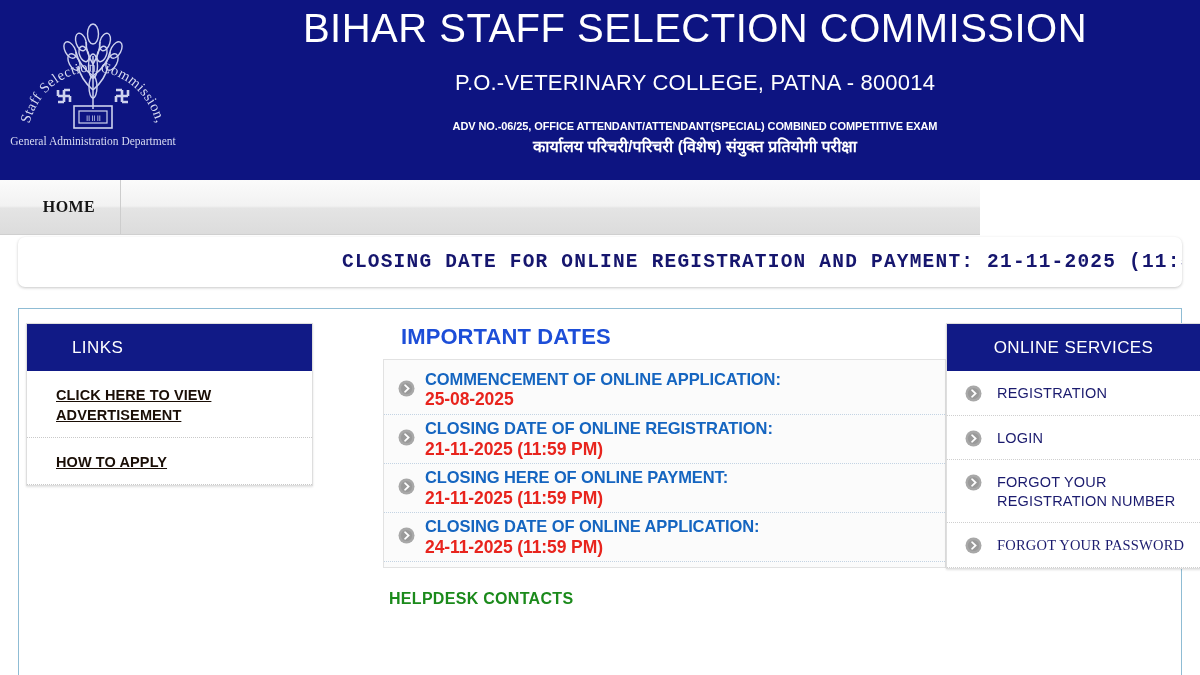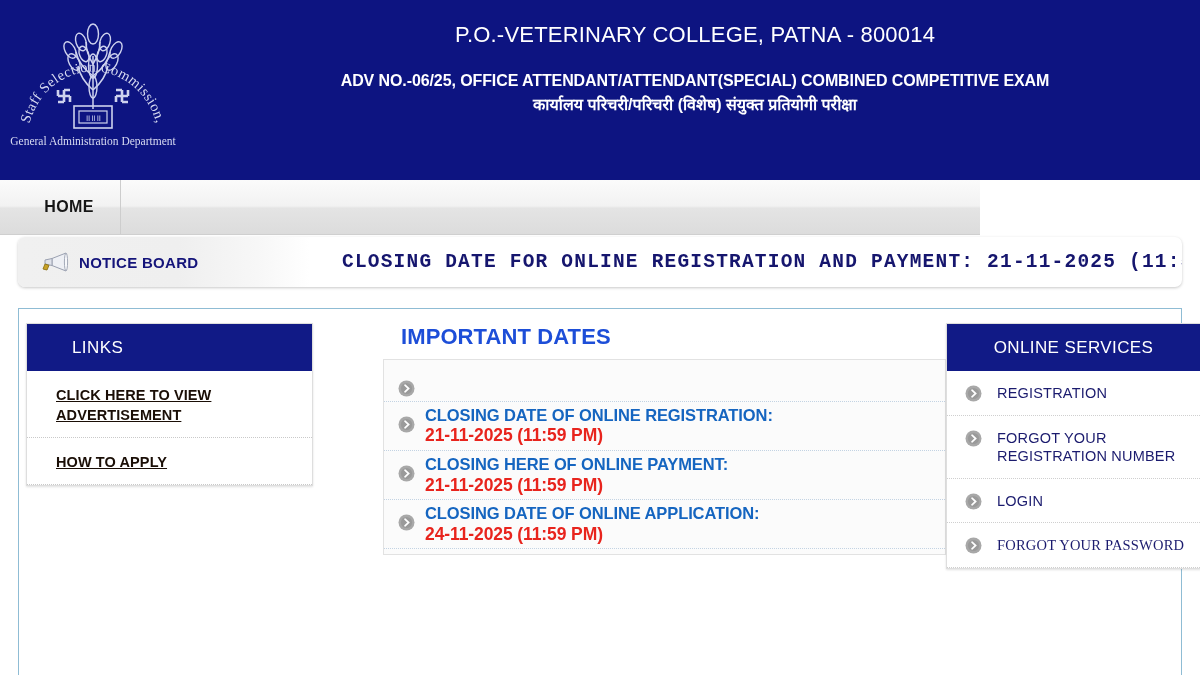--- a/index.html
+++ b/index.html
@@ -41,38 +41,39 @@
     margin-top: 8px;
     white-space: nowrap;
   }
   #org-address {
     font-size: 22px;
     font-weight: 400;
     margin-top: 22px;
     letter-spacing: 0.2px;
   }
   #adv-line-en {
-    font-size: 16px;
+    font-size: 11px;
     font-weight: bold;
     margin-top: 24px;
     letter-spacing: -0.1px;
   }
   #adv-line-hi {
     font-size: 16px;
     font-weight: bold;
     margin-top: 3px;
   }
 
   
   #main-nav {
     position: relative;
     width: 980px;
     height: 55px;
     background: linear-gradient(to bottom, #fbfbfb 0%, #f2f2f2 48%, #e4e4e4 52%, #dcdcdc 100%);
     border-bottom: 1px solid #cfcfcf;
+    font-family: Liberation Serif, serif;
   }
   #nav-home {
     position: absolute;
     left: 18px; top: 0;
     width: 103px; height: 54px;
     display: flex;
     align-items: center;
     justify-content: center;
     border-right: 1px solid #cdcdcd;
     font-size: 16px;
@@ -318,41 +319,33 @@
       </g>
 
       <rect x="66" y="102" width="38" height="22" fill="none" stroke="#ced2ee" stroke-width="1.6"></rect>
       <rect x="71" y="107" width="28" height="12" fill="none" stroke="#ced2ee" stroke-width="1.2"></rect>
       <text x="85" y="117" font-family="'Liberation Serif', serif" font-size="9" fill="#ced2ee" text-anchor="middle">॥॥॥</text>
       <text x="85" y="141" font-family="'Liberation Serif', serif" font-size="11.5" fill="#d9dcf2" text-anchor="middle">General Administration Department</text>
     </svg>
   </div>
 
   <div id="header-text">
+    <div id="org-title">BIHAR STAFF SELECTION COMMISSION</div>
     <div id="org-address">P.O.-VETERINARY COLLEGE, PATNA - 800014</div>
     <div id="adv-line-en">ADV NO.-06/25, OFFICE ATTENDANT/ATTENDANT(SPECIAL) COMBINED COMPETITIVE EXAM</div>
     <div id="adv-line-hi">कार्यालय परिचरी/परिचरी (विशेष) संयुक्त प्रतियोगी परीक्षा</div>
   </div>
 </div>
 
 <div id="main-nav">
   <div id="nav-home">HOME</div>
 </div>
 
 <div id="notice-strip">
   <div id="notice-board-box">
-    <div id="notice-label">
-      <svg id="megaphone-icon" viewBox="0 0 30 24">
-        <path d="M26,3 L26,21 L12,15.5 L12,8.5 Z" fill="#eef0f5" stroke="#9aa0b0" stroke-width="1"></path>
-        <path d="M12,8.5 L5,10 L5,14 L12,15.5 Z" fill="#dfe2ea" stroke="#9aa0b0" stroke-width="1"></path>
-        <path d="M5,14 L3,19 L7,20 L9,15.3 Z" fill="#c9a227" stroke="#8c7316" stroke-width="0.9"></path>
-        <ellipse cx="26" cy="12" rx="1.6" ry="9" fill="#f7f8fb" stroke="#9aa0b0" stroke-width="0.9"></ellipse>
-      </svg>
-      <span id="notice-label-text">NOTICE BOARD</span>
-    </div>
     <div id="notice-marquee">CLOSING DATE FOR ONLINE REGISTRATION AND PAYMENT: 21-11-2025 (11:59 PM)</div>
   </div>
 </div>
 
 <div id="content-box">
 
 
   <div id="columns">
 
     <div id="links-col">
@@ -370,20 +363,24 @@
     <div id="center-col">
       <div id="important-dates-title">IMPORTANT DATES</div>
 
       <div id="dates-panel">
         <div class="date-row">
           <svg class="bullet" viewBox="0 0 17 17">
             <circle cx="8.5" cy="8.5" r="8" fill="#a8a8a8"></circle>
               <circle cx="8.5" cy="8.5" r="5.6" fill="#9a9a9a"></circle>
             <path d="M7,5.2 L10.6,8.5 L7,11.8" fill="none" stroke="#ffffff" stroke-width="1.7" stroke-linecap="round"></path>
           </svg>
+          <div class="date-text">
+            <span class="date-label">COMMENCEMENT OF ONLINE APPLICATION:</span>
+            <span class="date-value">25-08-2025</span>
+          </div>
         </div>
         <div class="date-row">
           <svg class="bullet" viewBox="0 0 17 17">
             <circle cx="8.5" cy="8.5" r="8" fill="#a8a8a8"></circle>
               <circle cx="8.5" cy="8.5" r="5.6" fill="#9a9a9a"></circle>
             <path d="M7,5.2 L10.6,8.5 L7,11.8" fill="none" stroke="#ffffff" stroke-width="1.7" stroke-linecap="round"></path>
           </svg>
           <div class="date-text">
             <span class="date-label">CLOSING DATE OF ONLINE REGISTRATION:</span>
             <span class="date-value">21-11-2025 (11:59 PM)</span>
@@ -406,48 +403,49 @@
               <circle cx="8.5" cy="8.5" r="5.6" fill="#9a9a9a"></circle>
             <path d="M7,5.2 L10.6,8.5 L7,11.8" fill="none" stroke="#ffffff" stroke-width="1.7" stroke-linecap="round"></path>
           </svg>
           <div class="date-text">
             <span class="date-label">CLOSING DATE OF ONLINE APPLICATION:</span>
             <span class="date-value">24-11-2025 (11:59 PM)</span>
           </div>
         </div>
       </div>
 
+      <div id="helpdesk-title">HELPDESK CONTACTS</div>
     </div>
 
     <div id="services-col">
       <div id="services-panel" class="panel">
         <div class="panel-head center">ONLINE SERVICES</div>
         <div class="service-row">
           <svg class="service-bullet" viewBox="0 0 17 17">
             <circle cx="8.5" cy="8.5" r="8" fill="#a8a8a8"></circle>
               <circle cx="8.5" cy="8.5" r="5.6" fill="#9a9a9a"></circle>
             <path d="M7,5.2 L10.6,8.5 L7,11.8" fill="none" stroke="#ffffff" stroke-width="1.7" stroke-linecap="round"></path>
           </svg>
           <span class="service-label">REGISTRATION</span>
         </div>
         <div class="service-row">
           <svg class="service-bullet" viewBox="0 0 17 17">
             <circle cx="8.5" cy="8.5" r="8" fill="#a8a8a8"></circle>
               <circle cx="8.5" cy="8.5" r="5.6" fill="#9a9a9a"></circle>
             <path d="M7,5.2 L10.6,8.5 L7,11.8" fill="none" stroke="#ffffff" stroke-width="1.7" stroke-linecap="round"></path>
           </svg>
-          <span class="service-label">FORGOT YOUR REGISTRATION NUMBER</span>
+          <span class="service-label">LOGIN</span>
         </div>
         <div class="service-row">
           <svg class="service-bullet" viewBox="0 0 17 17">
             <circle cx="8.5" cy="8.5" r="8" fill="#a8a8a8"></circle>
               <circle cx="8.5" cy="8.5" r="5.6" fill="#9a9a9a"></circle>
             <path d="M7,5.2 L10.6,8.5 L7,11.8" fill="none" stroke="#ffffff" stroke-width="1.7" stroke-linecap="round"></path>
           </svg>
-          <span class="service-label">LOGIN</span>
+          <span class="service-label">FORGOT YOUR REGISTRATION NUMBER</span>
         </div>
         <div class="service-row">
           <svg class="service-bullet" viewBox="0 0 17 17">
             <circle cx="8.5" cy="8.5" r="8" fill="#a8a8a8"></circle>
               <circle cx="8.5" cy="8.5" r="5.6" fill="#9a9a9a"></circle>
             <path d="M7,5.2 L10.6,8.5 L7,11.8" fill="none" stroke="#ffffff" stroke-width="1.7" stroke-linecap="round"></path>
           </svg>
           <span class="service-label">FORGOT YOUR PASSWORD</span>
         </div>
       </div>

